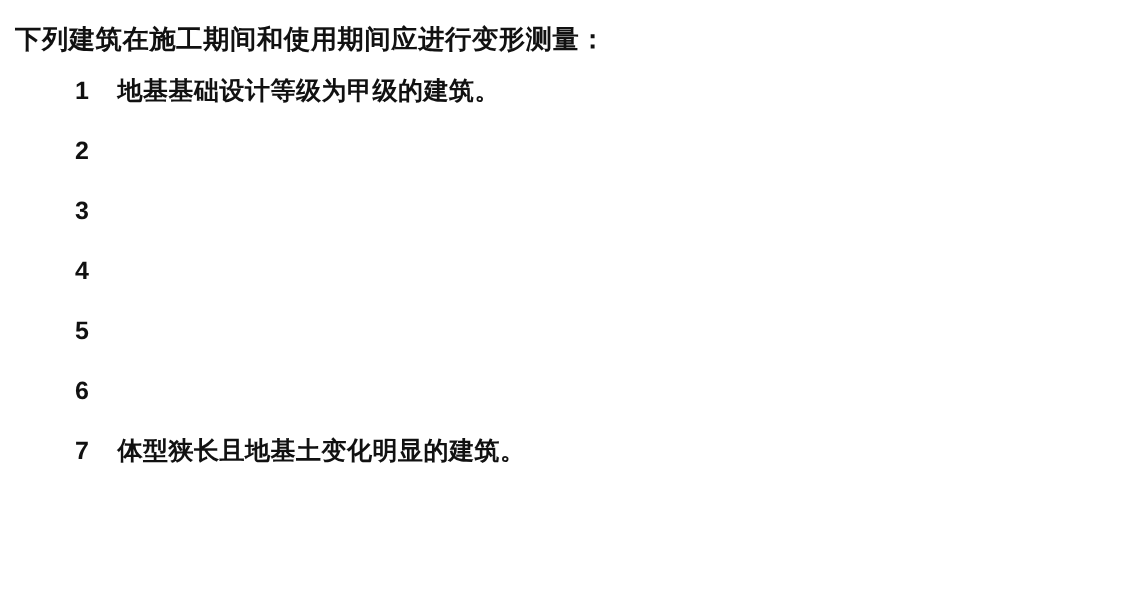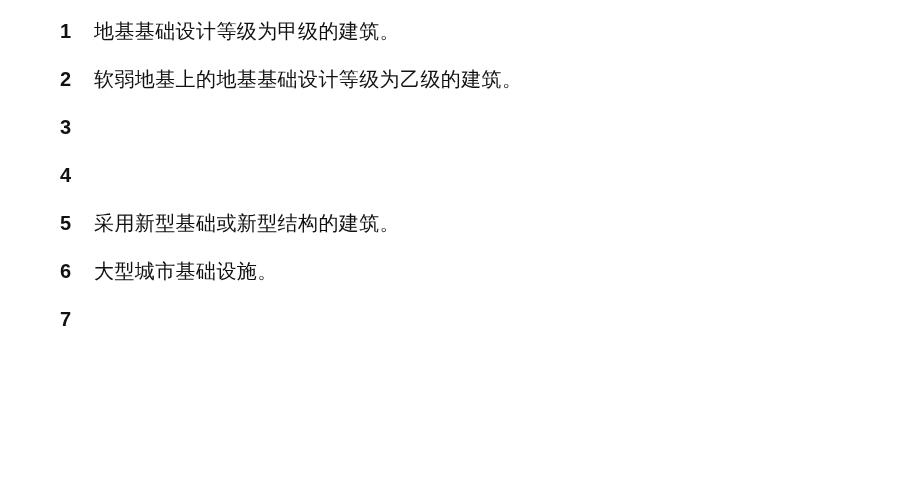--- a/index.html
+++ b/index.html
@@ -50,58 +50,57 @@
   }
   .item-number {
     width: 34px;
     flex: 0 0 34px;
     font-size: 20px;
     font-weight: bold;
     color: #111111;
   }
   .item-text {
     font-size: 20px;
-    font-weight: normal;
+    font-weight: bold;
     color: #111111;
   }
 </style>
 </head>
 <body>
 
 <div class="page">
 
+  <p class="heading">下列建筑在施工期间和使用期间应进行变形测量：</p>
 
   <ul class="list">
 
     <li class="list-item">
       <span class="item-number">1</span>
       <span class="item-text">地基基础设计等级为甲级的建筑。</span>
     </li>
 
     <li class="list-item">
       <span class="item-number">2</span>
-      <span class="item-text">软弱地基上的地基基础设计等级为乙级的建筑。</span>
     </li>
 
     <li class="list-item">
       <span class="item-number">3</span>
     </li>
 
     <li class="list-item">
       <span class="item-number">4</span>
     </li>
 
     <li class="list-item">
       <span class="item-number">5</span>
-      <span class="item-text">采用新型基础或新型结构的建筑。</span>
     </li>
 
     <li class="list-item">
       <span class="item-number">6</span>
-      <span class="item-text">大型城市基础设施。</span>
     </li>
 
     <li class="list-item">
       <span class="item-number">7</span>
+      <span class="item-text">体型狭长且地基土变化明显的建筑。</span>
     </li>
 
   </ul>
 </div>
 
 </body></html>

